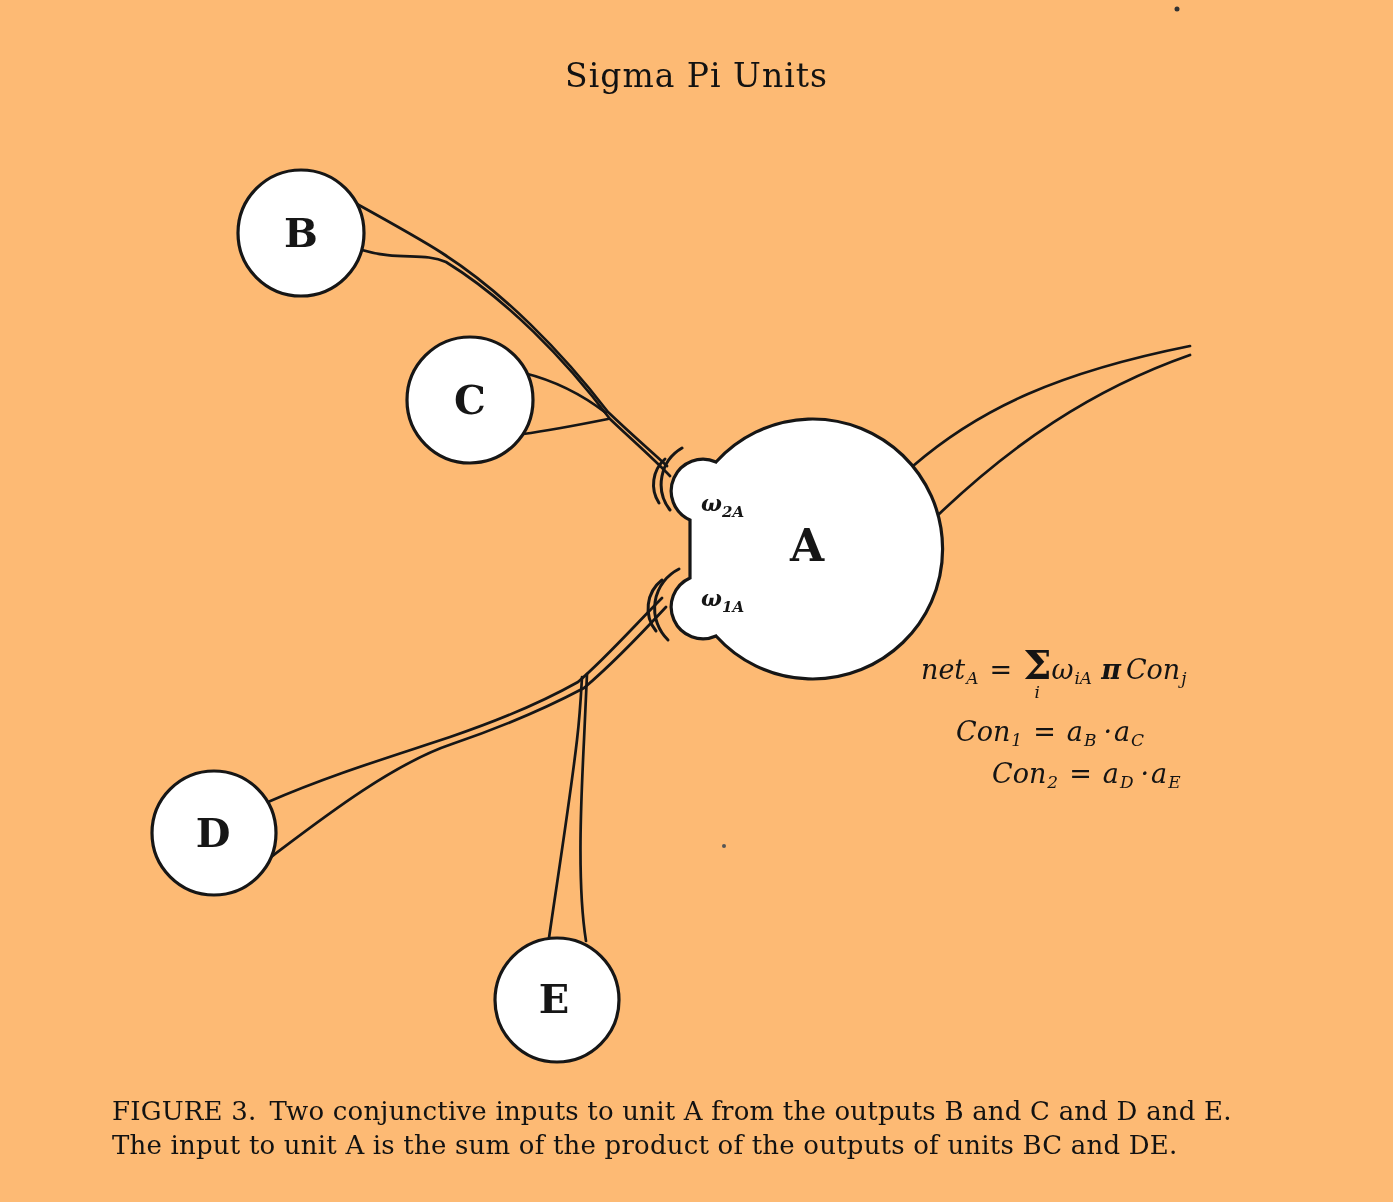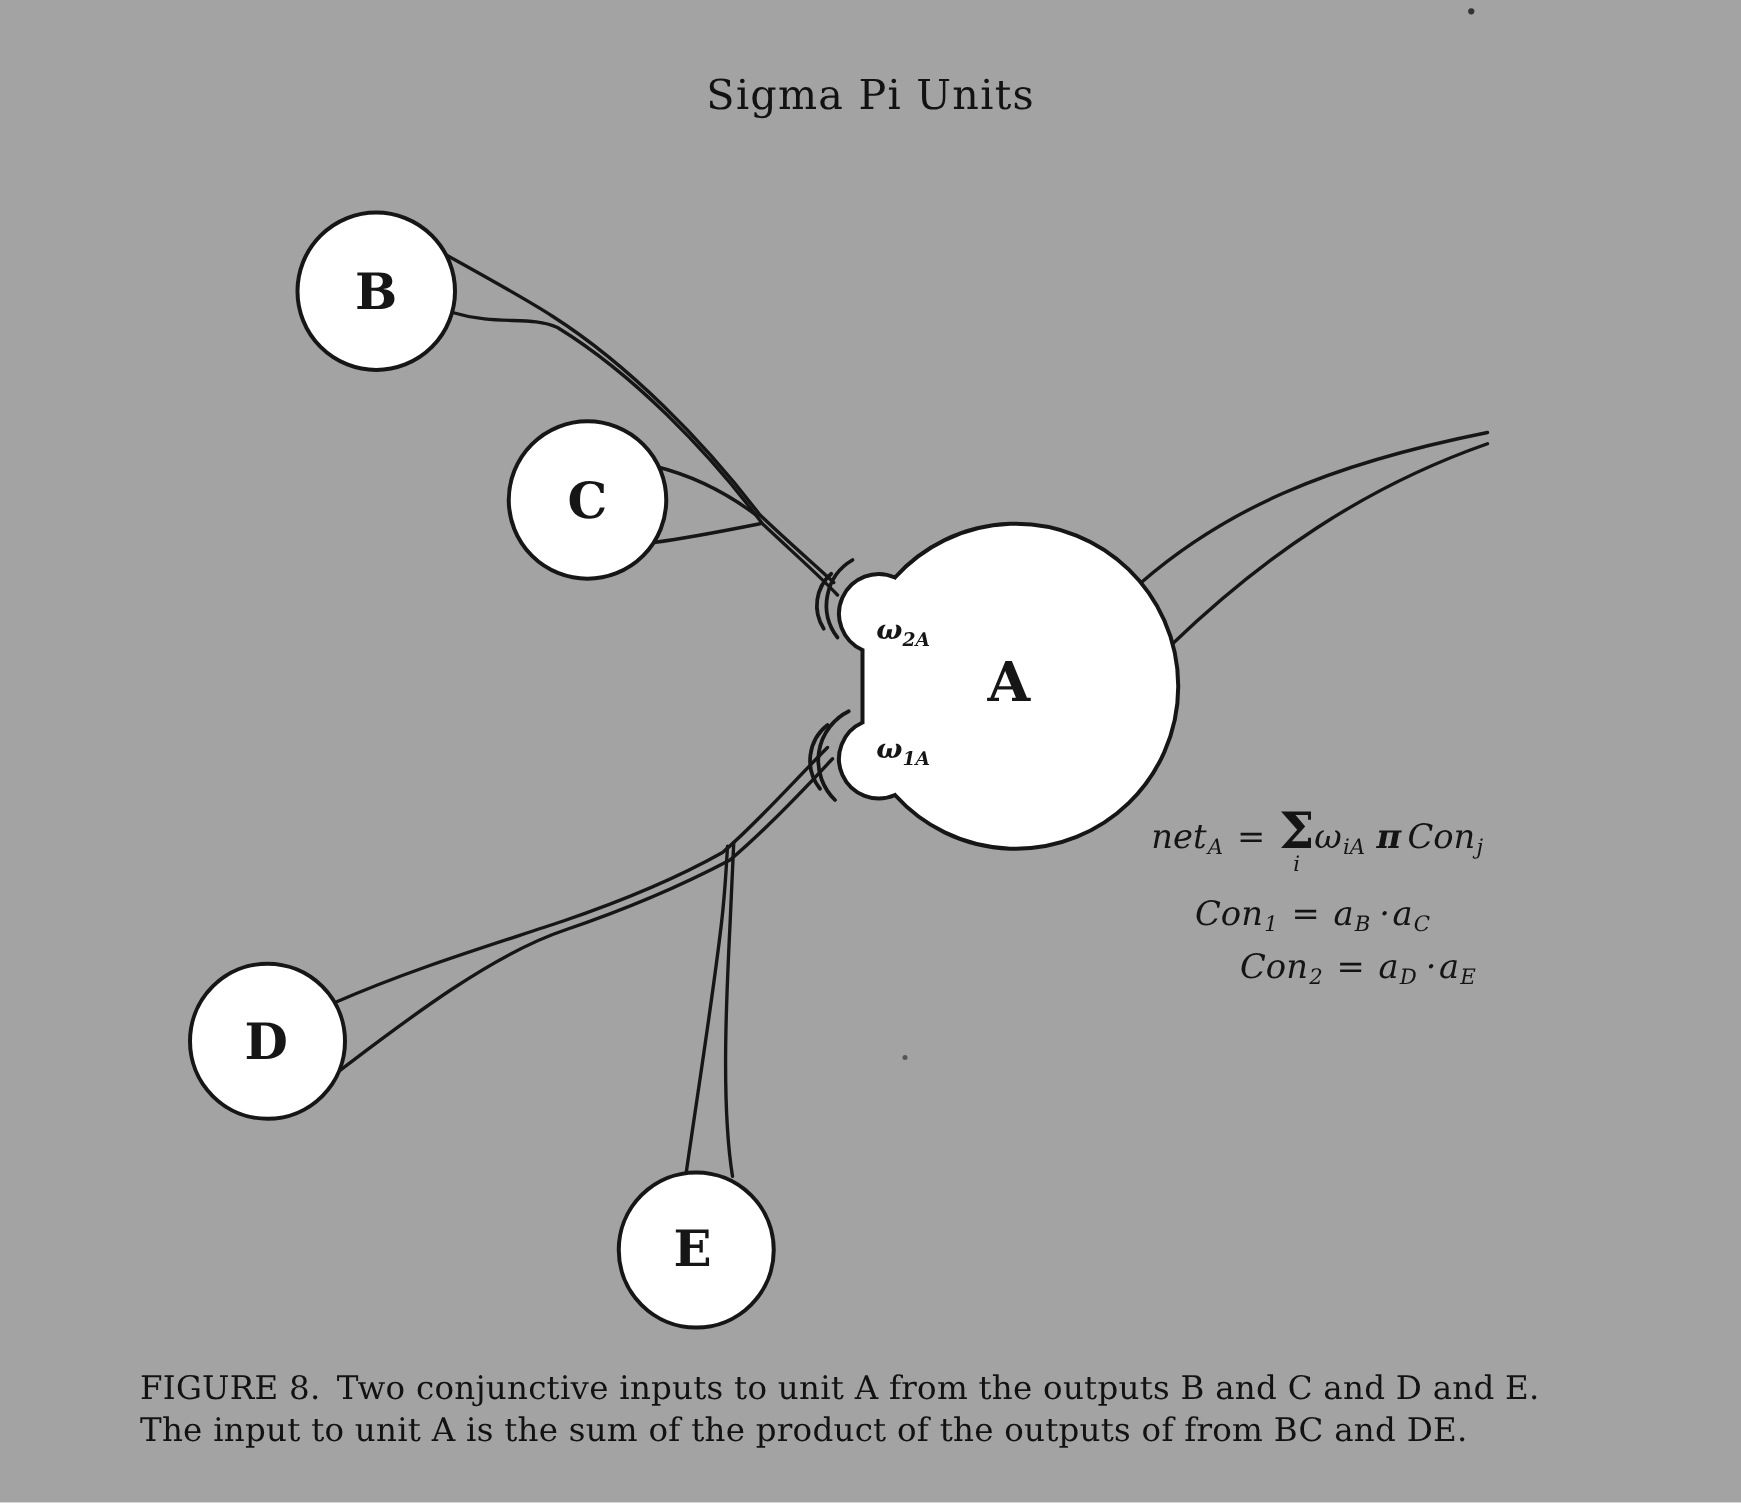--- a/index.html
+++ b/index.html
@@ -1,20 +1,20 @@
 <!DOCTYPE html>
 <html><head>
 <meta charset="utf-8">
 <style>
   html, body { margin: 0; padding: 0; background: #ffffff; }
   .stage {
     position: relative;
     width: 1393px;
     height: 1202px;
-    background: #a3a3a3;
+    background: #fdba74;
     font-family: "DejaVu Serif", "Liberation Serif", serif;
     color: #161616;
     overflow: hidden;
   }
   .title {
     position: absolute;
     top: 56px;
     left: 0;
     width: 1393px;
     text-align: center;
@@ -126,17 +126,17 @@
 
   <div class="eq" style="left:956px; top:716px;text-align:right;">
     <span>Con</span><sub>1</sub><span class="eqsign">=</span><span>a</span><sub>B</sub><span class="cdot">·</span><span>a</span><sub>C</sub>
   </div>
 
   <div class="eq" style="left:992px; top:758px;">
     <span>Con</span><sub>2</sub><span class="eqsign">=</span><span>a</span><sub>D</sub><span class="cdot">·</span><span>a</span><sub>E</sub>
   </div>
 
   <div class="caption">
-    <div class="cap-line"><span class="cap-label">FIGURE 8.</span><span>Two conjunctive inputs to unit A from the outputs B and C and D and E.</span></div>
-    <div class="cap-line">The input to unit A is the sum of the product of the outputs of from BC and DE.</div>
+    <div class="cap-line"><span class="cap-label">FIGURE 3.</span><span>Two conjunctive inputs to unit A from the outputs B and C and D and E.</span></div>
+    <div class="cap-line">The input to unit A is the sum of the product of the outputs of units BC and DE.</div>
   </div>
 
 </div>
 
 </body></html>

